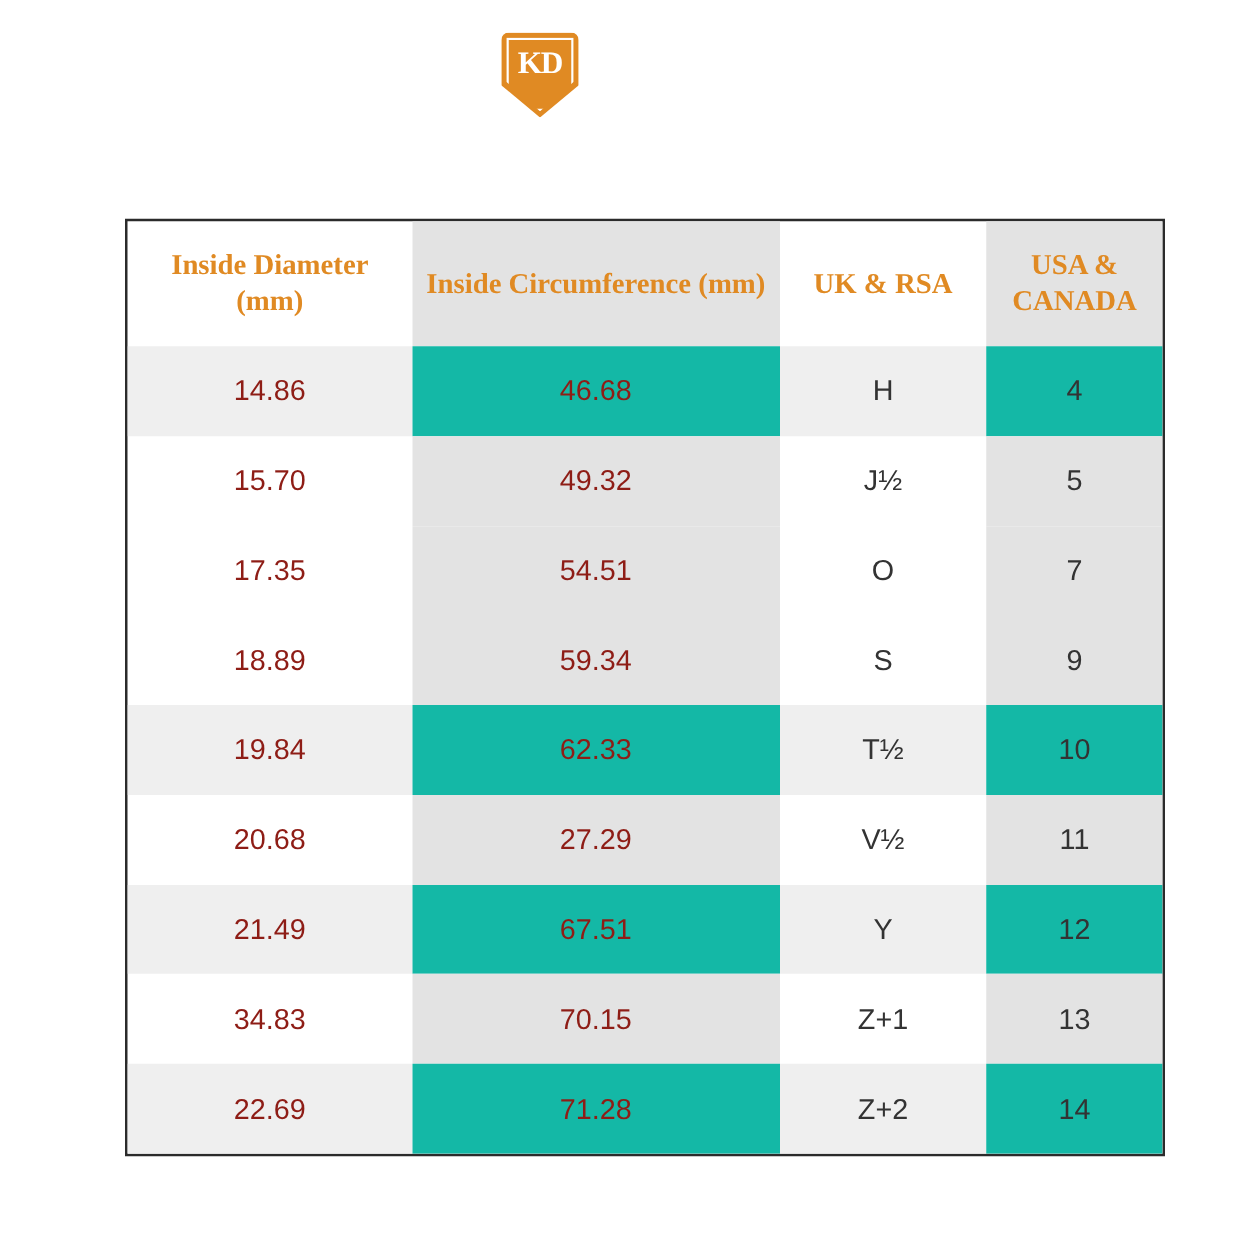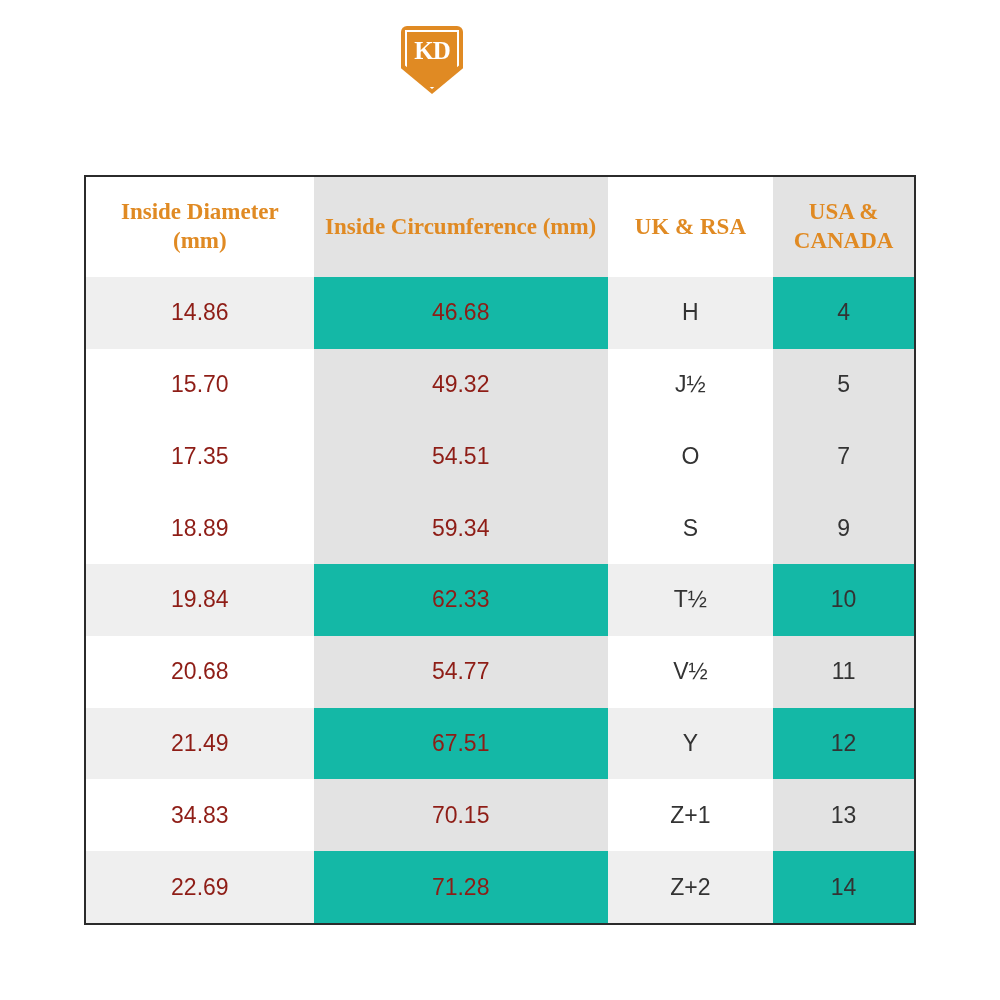--- a/index.html
+++ b/index.html
@@ -75,21 +75,21 @@
     font-size: 61px;
     color: #8e1d16;
     line-height: 1;
     letter-spacing: -0.5px;
     white-space: nowrap;
   }
 
   
   .table-wrap {
     position: absolute;
-    left: 84px;
+    left: 100px;
     top: 175px;
     width: 832px;
     height: 750px;
     border: 2px solid #2b2b2b;
     box-sizing: border-box;
     background: #ffffff;
     overflow: hidden;
   }
 
   table.sizes {
@@ -197,21 +197,21 @@
           <td class="col-alt">9</td>
         </tr>
         <tr class="shade">
           <td class="num">19.84</td>
           <td class="num col-alt">62.33</td>
           <td>T½</td>
           <td class="col-alt">10</td>
         </tr>
         <tr>
           <td class="num">20.68</td>
-          <td class="num col-alt">54.77</td>
+          <td class="num col-alt">27.29</td>
           <td>V½</td>
           <td class="col-alt">11</td>
         </tr>
         <tr class="shade">
           <td class="num">21.49</td>
           <td class="num col-alt">67.51</td>
           <td>Y</td>
           <td class="col-alt">12</td>
         </tr>
         <tr>

